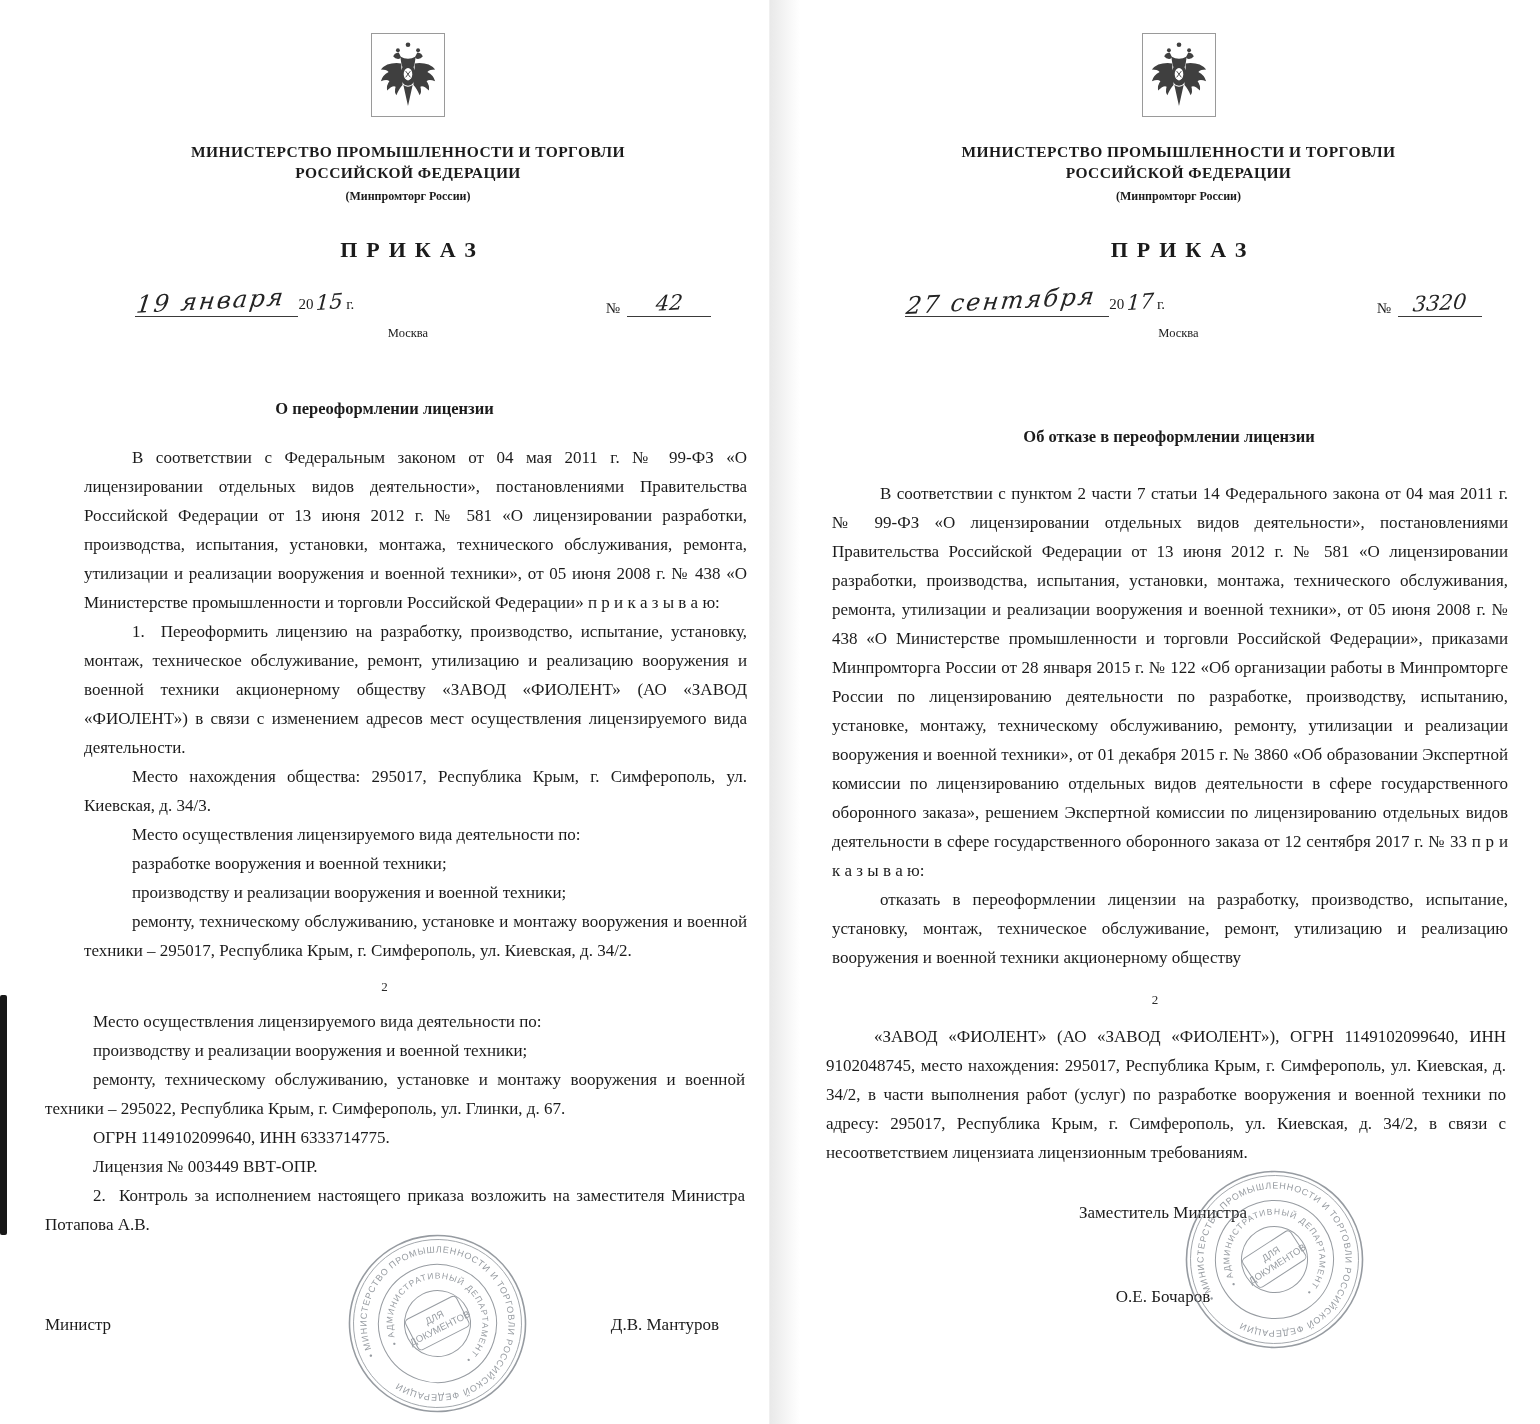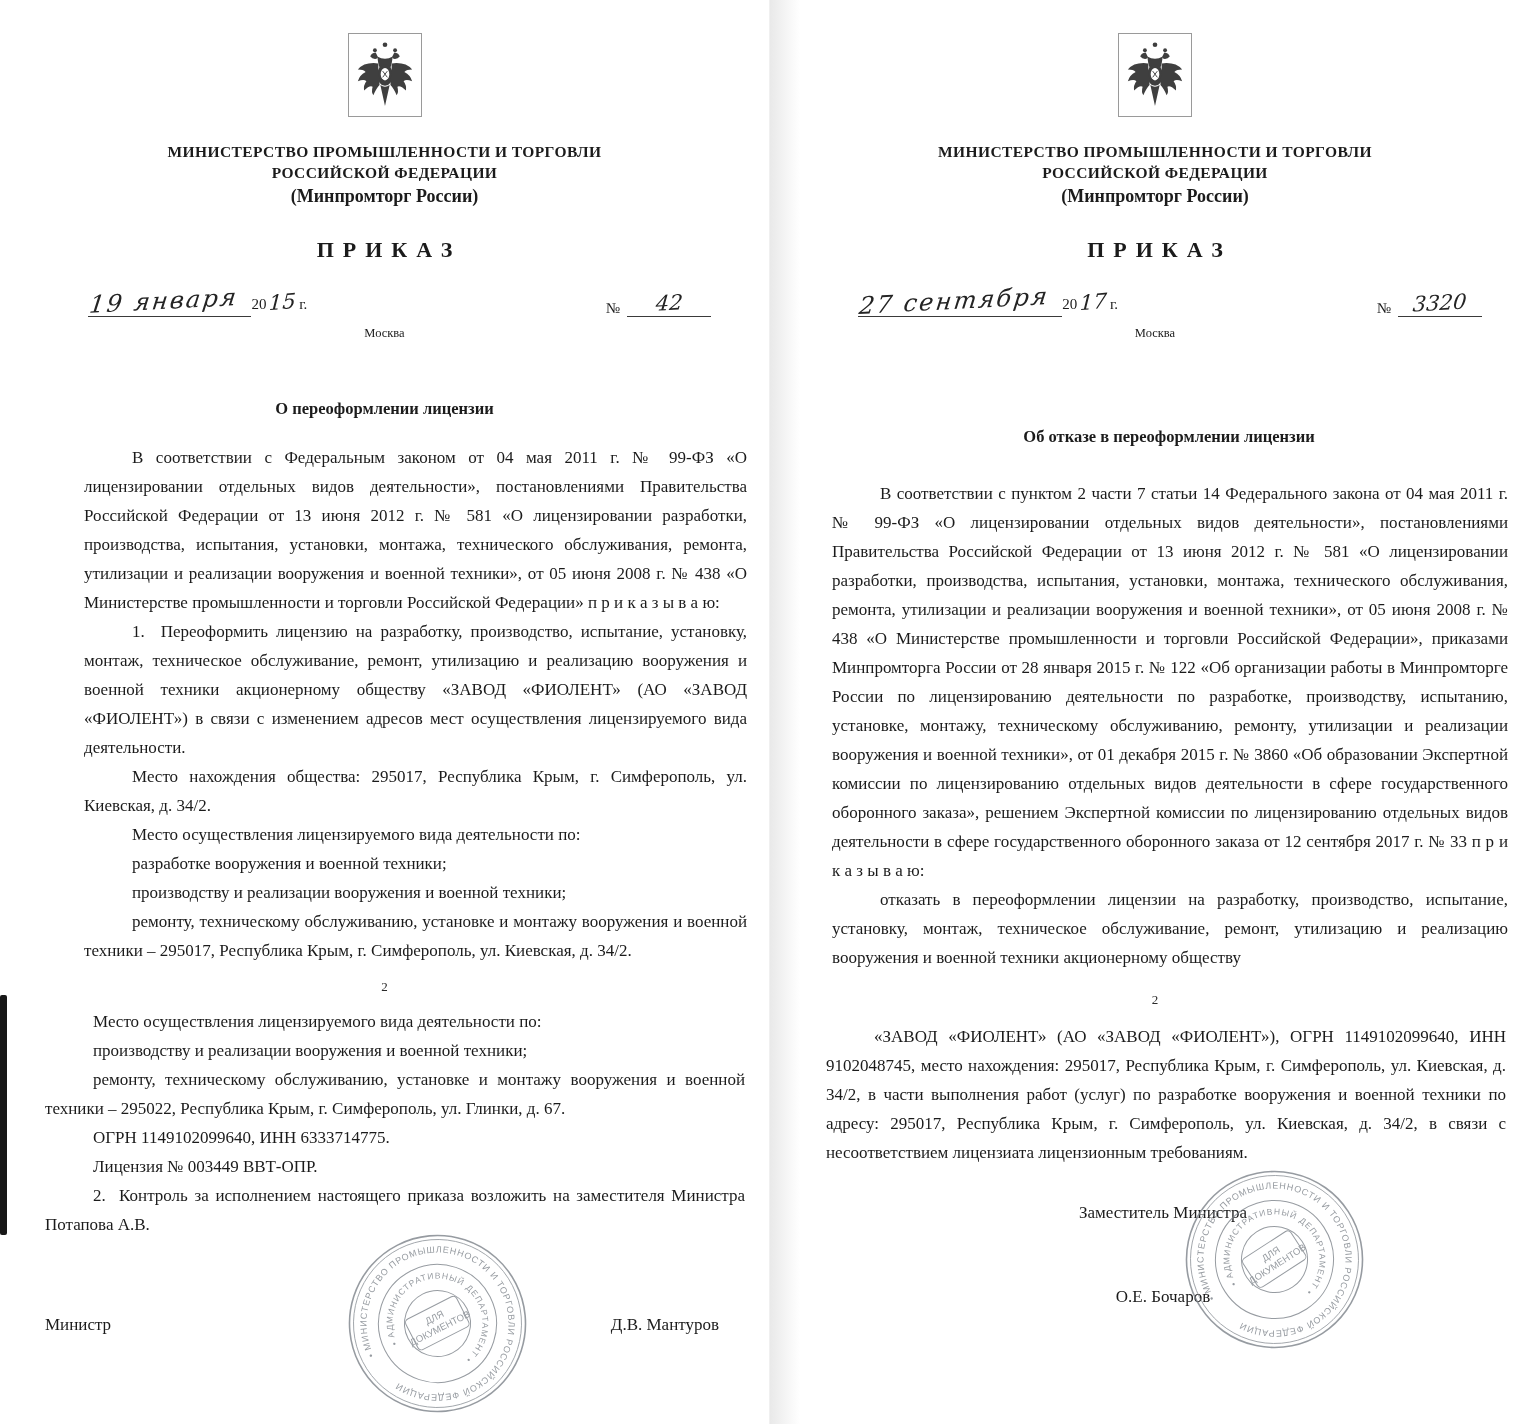--- a/index.html
+++ b/index.html
@@ -13,27 +13,27 @@
   .doc-left  { border-right:1px solid #f0f0f0; }
   .doc-right::before{
     content:""; position:absolute; left:0; top:0; bottom:0; width:30px;
     background:linear-gradient(90deg,#e9e9e9,#ffffff); pointer-events:none;
   }
   .scan-artifact {
     position:absolute; left:0; top:995px; width:7px; height:240px;
     background:#171717; border-radius:2px; z-index:6;
   }
 
-  .doc-header { text-align:center; padding-top:33px; }
+  .doc-header { text-align:center; padding-top:33px;padding-left:47px; }
   .emblem {
     width:74px; height:84px; margin:0 auto 24px; border:1px solid #9a9a9a;
     display:flex; align-items:center; justify-content:center; background:#fff;
   }
   .ministry .m-line { font-weight:bold; font-size:15.5px; line-height:21px; letter-spacing:.4px; }
-  .ministry .m-sub  { font-weight:bold; font-size:18px; line-height:21px; margin-top:3px; }
+  .ministry .m-sub  { font-weight:bold; font-size:12px; line-height:21px; margin-top:3px; }
   .doc-type { font-weight:bold; font-size:22px; letter-spacing:9px; margin-top:30px; text-indent:9px; }
 
   .date-row {
     display:flex; justify-content:space-between; align-items:flex-end;
     margin-top:24px; padding:0 58px 0 88px; text-align:left; font-size:15px;
   }
   .hw { font-family:"DejaVu Serif", serif; font-style:italic; color:#242424; }
   .date-line { display:inline-block; border-bottom:1.3px solid #3a3a3a; padding:0 14px 1px 2px; }
   .hw-date { display:inline-block; font-size:24px; letter-spacing:2px; transform:skewX(-10deg) rotate(-3deg); white-space:nowrap; }
   .yr { white-space:nowrap; }
@@ -108,21 +108,21 @@
         </div>
       </div>
       <div class="city">Москва</div>
     </header>
 
     <h1 class="doc-title">О переоформлении лицензии</h1>
 
     <div class="body page1-body">
       <p class="para">В соответствии с Федеральным законом от 04 мая 2011 г. № 99-ФЗ «О лицензировании отдельных видов деятельности», постановлениями Правительства Российской Федерации от 13 июня 2012 г. № 581 «О лицензировании разработки, производства, испытания, установки, монтажа, технического обслуживания, ремонта, утилизации и реализации вооружения и военной техники», от 05 июня 2008 г. № 438 «О Министерстве промышленности и торговли Российской Федерации» п р и к а з ы в а ю:</p>
       <p class="para">1.&nbsp;&nbsp;Переоформить лицензию на разработку, производство, испытание, установку, монтаж, техническое обслуживание, ремонт, утилизацию и реализацию вооружения и военной техники акционерному обществу «ЗАВОД «ФИОЛЕНТ» (АО «ЗАВОД «ФИОЛЕНТ») в связи с изменением адресов мест осуществления лицензируемого вида деятельности.</p>
-      <p class="para">Место нахождения общества: 295017, Республика Крым, г. Симферополь, ул. Киевская, д. 34/2.</p>
+      <p class="para">Место нахождения общества: 295017, Республика Крым, г. Симферополь, ул. Киевская, д. 34/3.</p>
       <p class="para">Место осуществления лицензируемого вида деятельности по:</p>
       <p class="para">разработке вооружения и военной техники;</p>
       <p class="para">производству и реализации вооружения и военной техники;</p>
       <p class="para">ремонту, техническому обслуживанию, установке и монтажу вооружения и военной техники – 295017, Республика Крым, г. Симферополь, ул. Киевская, д. 34/2.</p>
     </div>
 
     <div class="page-num">2</div>
 
     <div class="body page2-body">
       <p class="para">Место осуществления лицензируемого вида деятельности по:</p>

